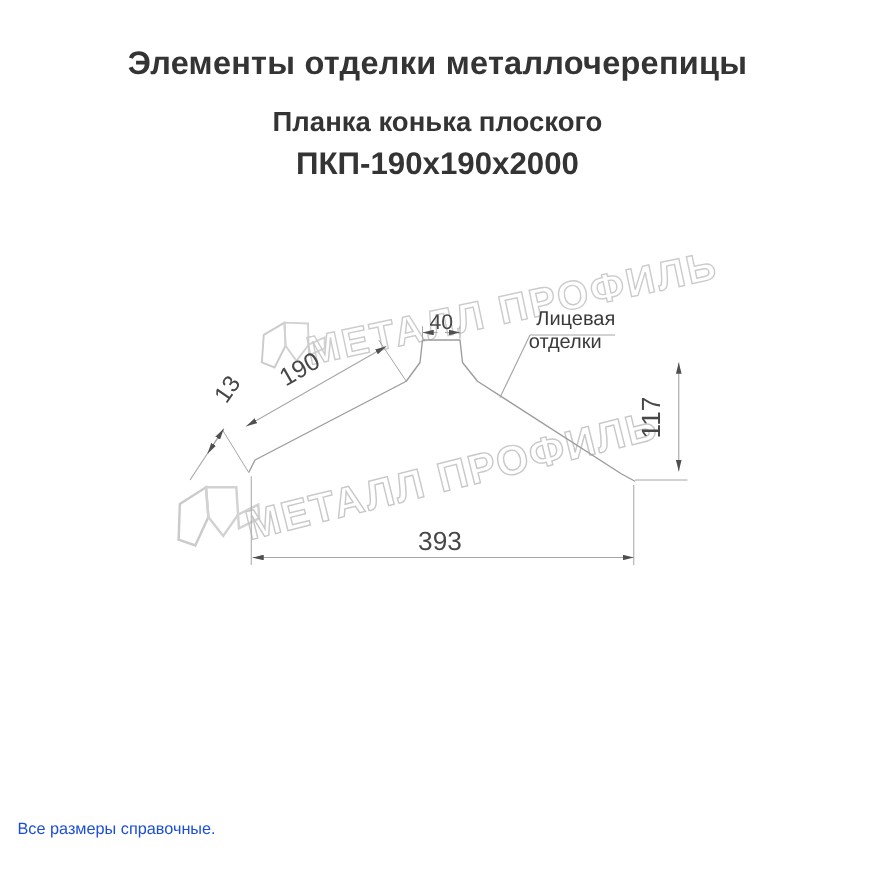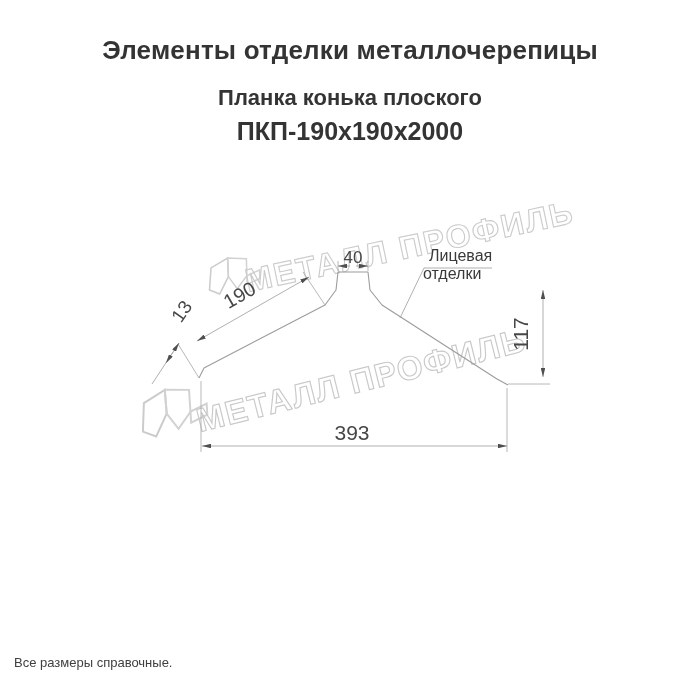--- a/index.html
+++ b/index.html
@@ -8,21 +8,21 @@
     font-family:"Liberation Sans", sans-serif;
   }
   .hdr{position:absolute;left:0;width:700px;text-align:center;color:#343434;font-weight:bold;}
   #title{top:35px;font-size:26px;letter-spacing:0.2px;}
   #subtitle1{top:85px;font-size:22px;}
   #subtitle2{top:117px;font-size:25px;}
   #face-label{
     position:absolute;left:423px;top:247px;color:#3a3a3a;font-size:16px;line-height:18px;
   }
   #face-label .l1{padding-left:6px;}
-  .note{position:absolute;left:14px;color:#404040;font-size:13px;}
+  .note{position:absolute;left:14px;color:#1d4ed8;font-size:13px;}
   #note1{top:655px;}
   #note2{top:671px;}
   svg{position:absolute;left:0;top:0;}
   .dimtxt{fill:#474747;font-family:"Liberation Sans",sans-serif;}
 </style>
 </head>
 <body>
 
 <div id="stage">
 

